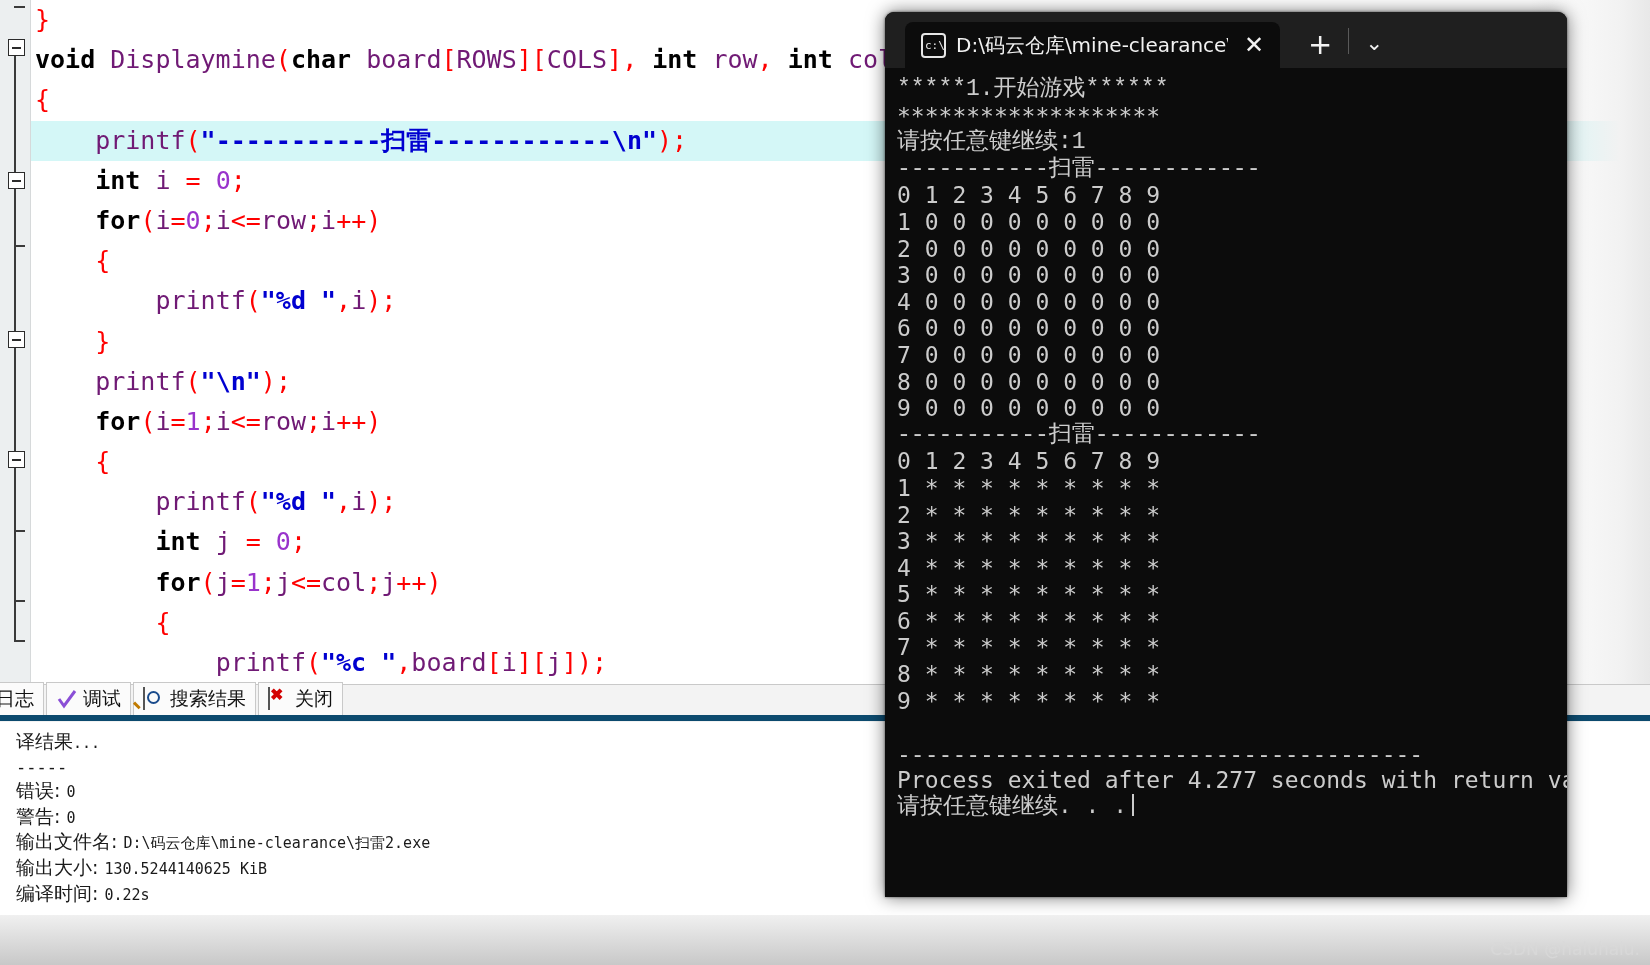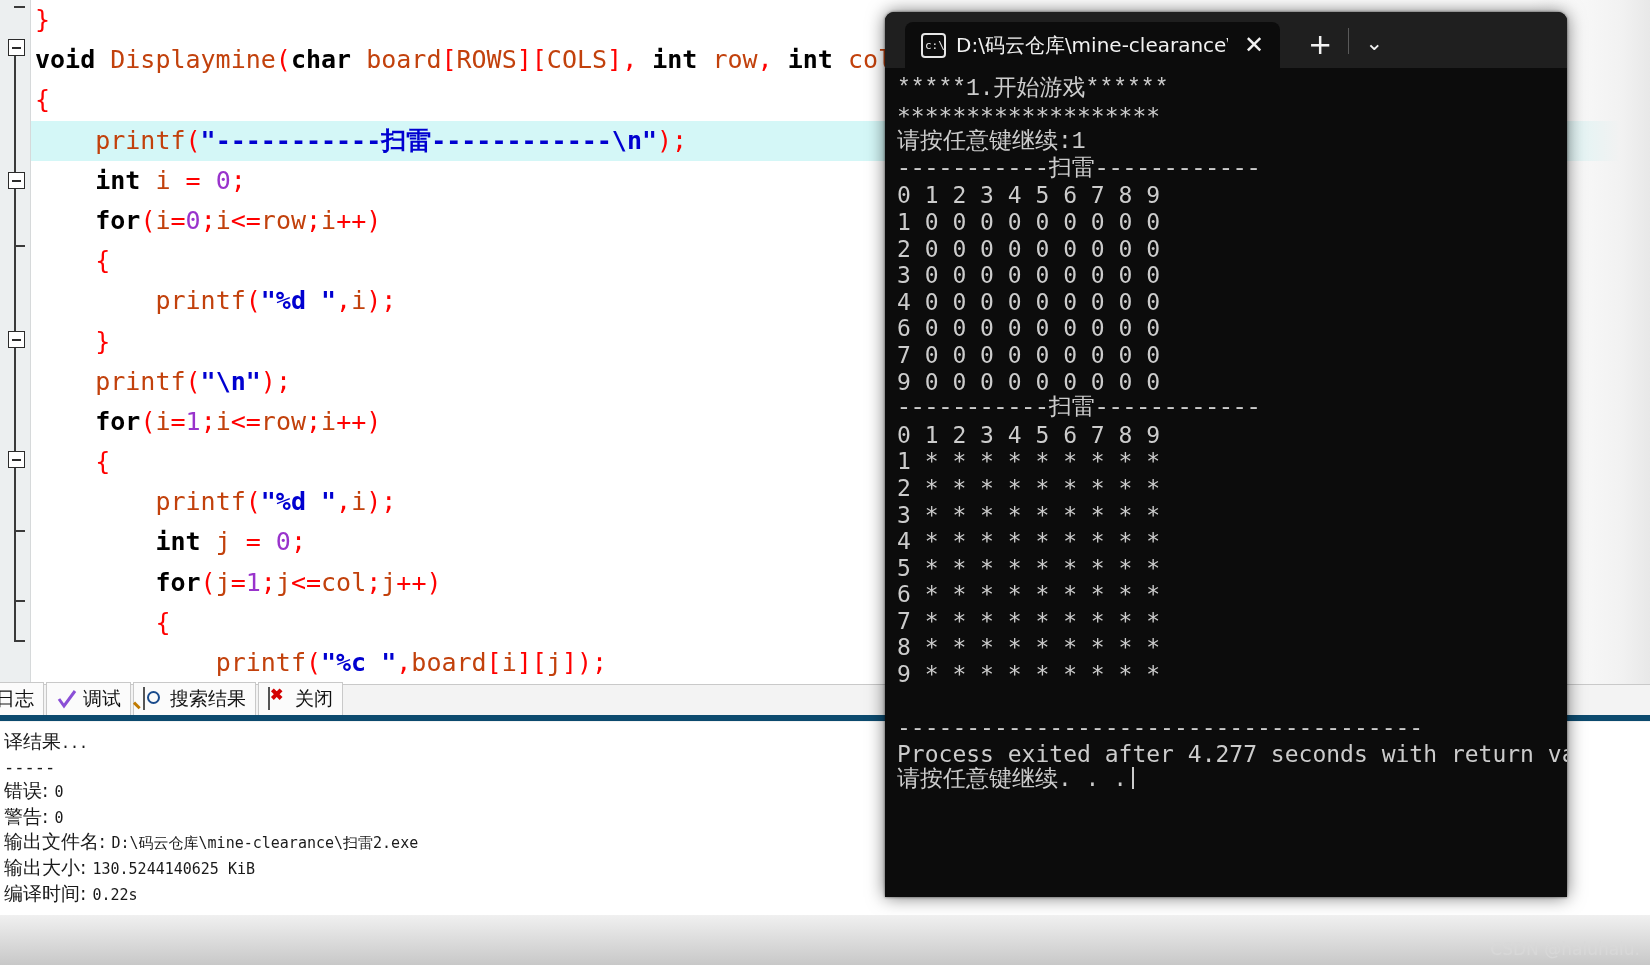--- a/index.html
+++ b/index.html
@@ -100,21 +100,21 @@
     height: 40.2px;
     padding-left: 4px;
     white-space: pre;
   }
   .cl.hl { background: #d4f7f7; }
 
   .kw   { color: #000000; font-weight: bold; }
   .pun  { color: #ff0000; }
   .str  { color: #0000d0; font-weight: bold; }
   .num  { color: #9933cc; }
-  .id   { color: #c2410c; }
+  .id   { color: #701a75; }
 
   
   .edge-fade {
     position: absolute;
     right: 0; top: 0;
     width: 120px;
     height: 684px;
     background: linear-gradient(to right, rgba(255,255,255,0) 0%, #f2f2f2 75%, #e8e8e8 100%);
     pointer-events: none;
   }
@@ -203,21 +203,21 @@
     background: #ffffff;
     font-family: "DejaVu Sans Mono", "Liberation Mono", monospace;
     font-size: 17px;
     line-height: 23.6px;
     color: #1a1a1a;
     padding: 8px 0 0 0;
     box-sizing: border-box;
     white-space: pre;
     overflow: hidden;
   }
-  .pl { padding-left: 4px; white-space: pre; }
+  .pl { padding-left: 16px; white-space: pre; }
   .pl .cjk { font-family: "DejaVu Sans", sans-serif; font-size: 19px; }
   .pl .mono-s { font-size: 15px; }
 
   
   .term {
     position: absolute;
     left: 885px; top: 12px;
     width: 682px;
     height: 885px;
     background: #0c0c0c;
@@ -415,20 +415,21 @@
         <div class="tl">*******************</div>
         <div class="tl cjk">请按任意键继续:1</div>
         <div class="tl cjk">-----------扫雷------------</div>
         <div class="tl">0 1 2 3 4 5 6 7 8 9</div>
         <div class="tl">1 0 0 0 0 0 0 0 0 0</div>
         <div class="tl">2 0 0 0 0 0 0 0 0 0</div>
         <div class="tl">3 0 0 0 0 0 0 0 0 0</div>
         <div class="tl">4 0 0 0 0 0 0 0 0 0</div>
         <div class="tl">6 0 0 0 0 0 0 0 0 0</div>
         <div class="tl">7 0 0 0 0 0 0 0 0 0</div>
+        <div class="tl">8 0 0 0 0 0 0 0 0 0</div>
         <div class="tl">9 0 0 0 0 0 0 0 0 0</div>
         <div class="tl cjk">-----------扫雷------------</div>
         <div class="tl">0 1 2 3 4 5 6 7 8 9</div>
         <div class="tl">1 * * * * * * * * *</div>
         <div class="tl">2 * * * * * * * * *</div>
         <div class="tl">3 * * * * * * * * *</div>
         <div class="tl">4 * * * * * * * * *</div>
         <div class="tl">5 * * * * * * * * *</div>
         <div class="tl">6 * * * * * * * * *</div>
         <div class="tl">7 * * * * * * * * *</div>

